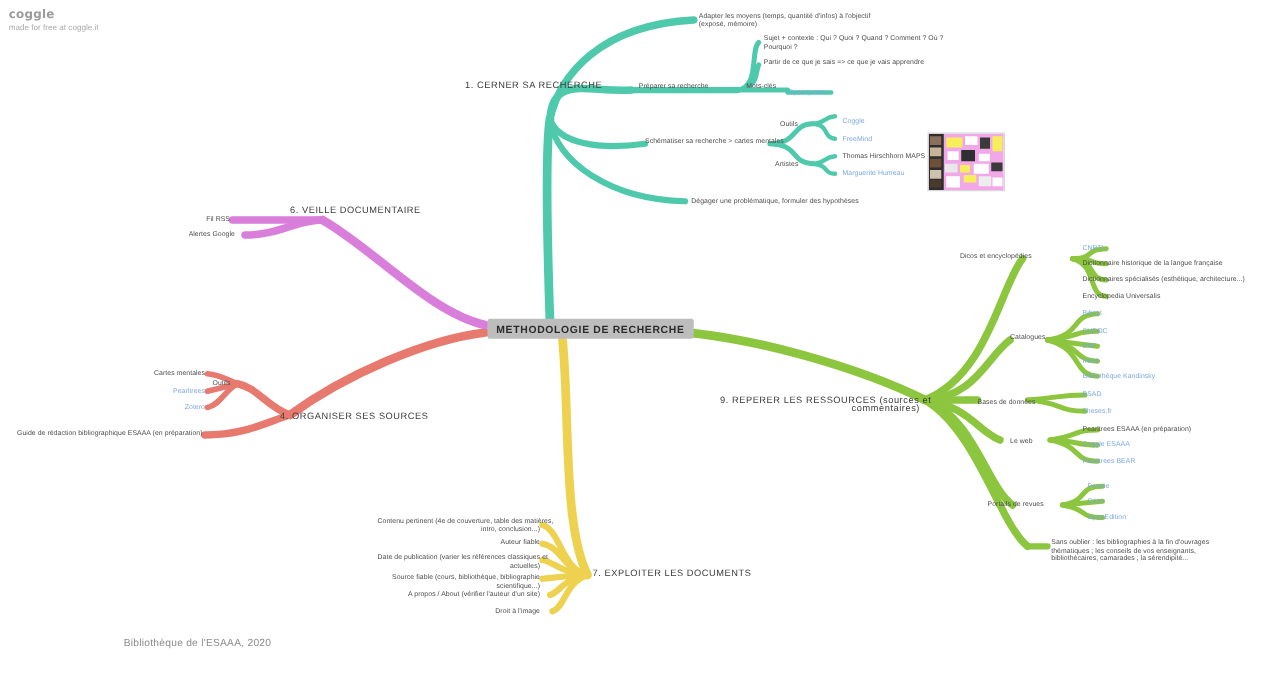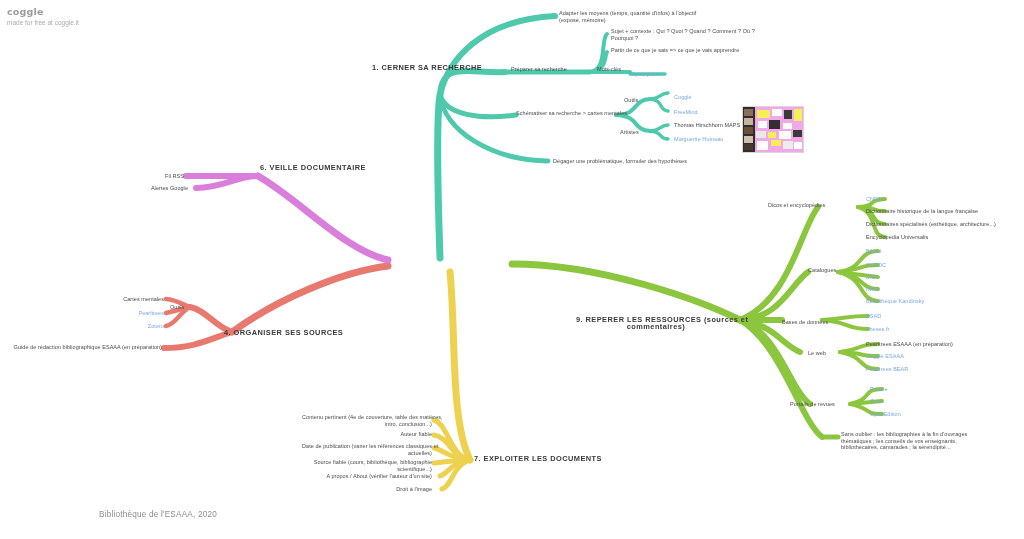--- a/index.html
+++ b/index.html
@@ -39,21 +39,21 @@
 
   
   .lbl{
     position:absolute;font-size:5.5px;line-height:6.6px;
     color:#4a4a4a;white-space:pre;letter-spacing:.05px;
   }
   .lbl.r{text-align:right;}
   .lbl.c{text-align:center;}
   .lbl.link{color:#7ba7e0;}
   .lbl.big{
-    font-size:7.4px;font-weight:700;letter-spacing:.45px;color:#3a3a3a;
+    font-size:7.4px;font-weight:400;letter-spacing:.45px;color:#3a3a3a;text-align:right;
   }
 
   
   .thumb{
     position:absolute;left:742px;top:106px;width:60px;height:45px;
     border:1px solid #d8d8d8;background:#ffffff;overflow:hidden;
   }
   .thumb i{position:absolute;display:block;}
 </style>
 </head>
@@ -142,20 +142,21 @@
       <path d="M258,176 L186,176" stroke-width="6"></path>
       <path d="M258,176 C236,176 224,188 196,188" stroke-width="6"></path>
     </g>
   </svg>
 
   <div class="brand">
     <div class="logo">coggle</div>
     <div class="tag">made for free at coggle.it</div>
   </div>
 
+  <div class="root">METHODOLOGIE DE RECHERCHE</div>
 
   <div class="lbl big" style="left:372px;top:65px;">1. CERNER SA RECHERCHE</div>
   <div class="lbl" style="left:559px;top:10px;">Adapter les moyens (temps, quantité d'infos) à l'objectif
 (exposé, mémoire)</div>
   <div class="lbl" style="left:511px;top:66px;">Préparer sa recherche</div>
   <div class="lbl" style="left:611px;top:28px;">Sujet + contexte : Qui ? Quoi ? Quand ? Comment ? Où ?
 Pourquoi ?</div>
   <div class="lbl" style="left:611px;top:47px;">Partir de ce que je sais =&gt; ce que je vais apprendre</div>
   <div class="lbl" style="left:597px;top:66px;">Mots-clés</div>
   <div class="lbl link" style="left:631px;top:71px;">Synonymes</div>
@@ -238,18 +239,18 @@
   <div class="lbl r" style="left:300px;top:473px;width:132px;">A propos / About (vérifier l'auteur d'un site)</div>
   <div class="lbl r" style="left:320px;top:486px;width:112px;">Droit à l'image</div>
 
   <div class="lbl big" style="left:224px;top:330px;">4. ORGANISER SES SOURCES</div>
   <div class="lbl" style="left:170px;top:304px;">Outils</div>
   <div class="lbl r" style="left:106px;top:296px;width:58px;">Cartes mentales</div>
   <div class="lbl r link" style="left:106px;top:310px;width:58px;">Pearltrees</div>
   <div class="lbl r link" style="left:106px;top:323px;width:58px;">Zotero</div>
   <div class="lbl r" style="left:10px;top:344px;width:152px;">Guide de rédaction bibliographique ESAAA (en préparation)</div>
 
-  <div class="lbl big" style="left:232px;top:165px;margin-left:28px;">6. VEILLE DOCUMENTAIRE</div>
+  <div class="lbl big" style="left:232px;top:165px;">6. VEILLE DOCUMENTAIRE</div>
   <div class="lbl r" style="left:128px;top:173px;width:56px;">Fil RSS</div>
   <div class="lbl r" style="left:122px;top:185px;width:66px;">Alertes Google</div>
 
   <div class="footer">Bibliothèque de l'ESAAA, 2020</div>
 </div>
 
 </body></html>

